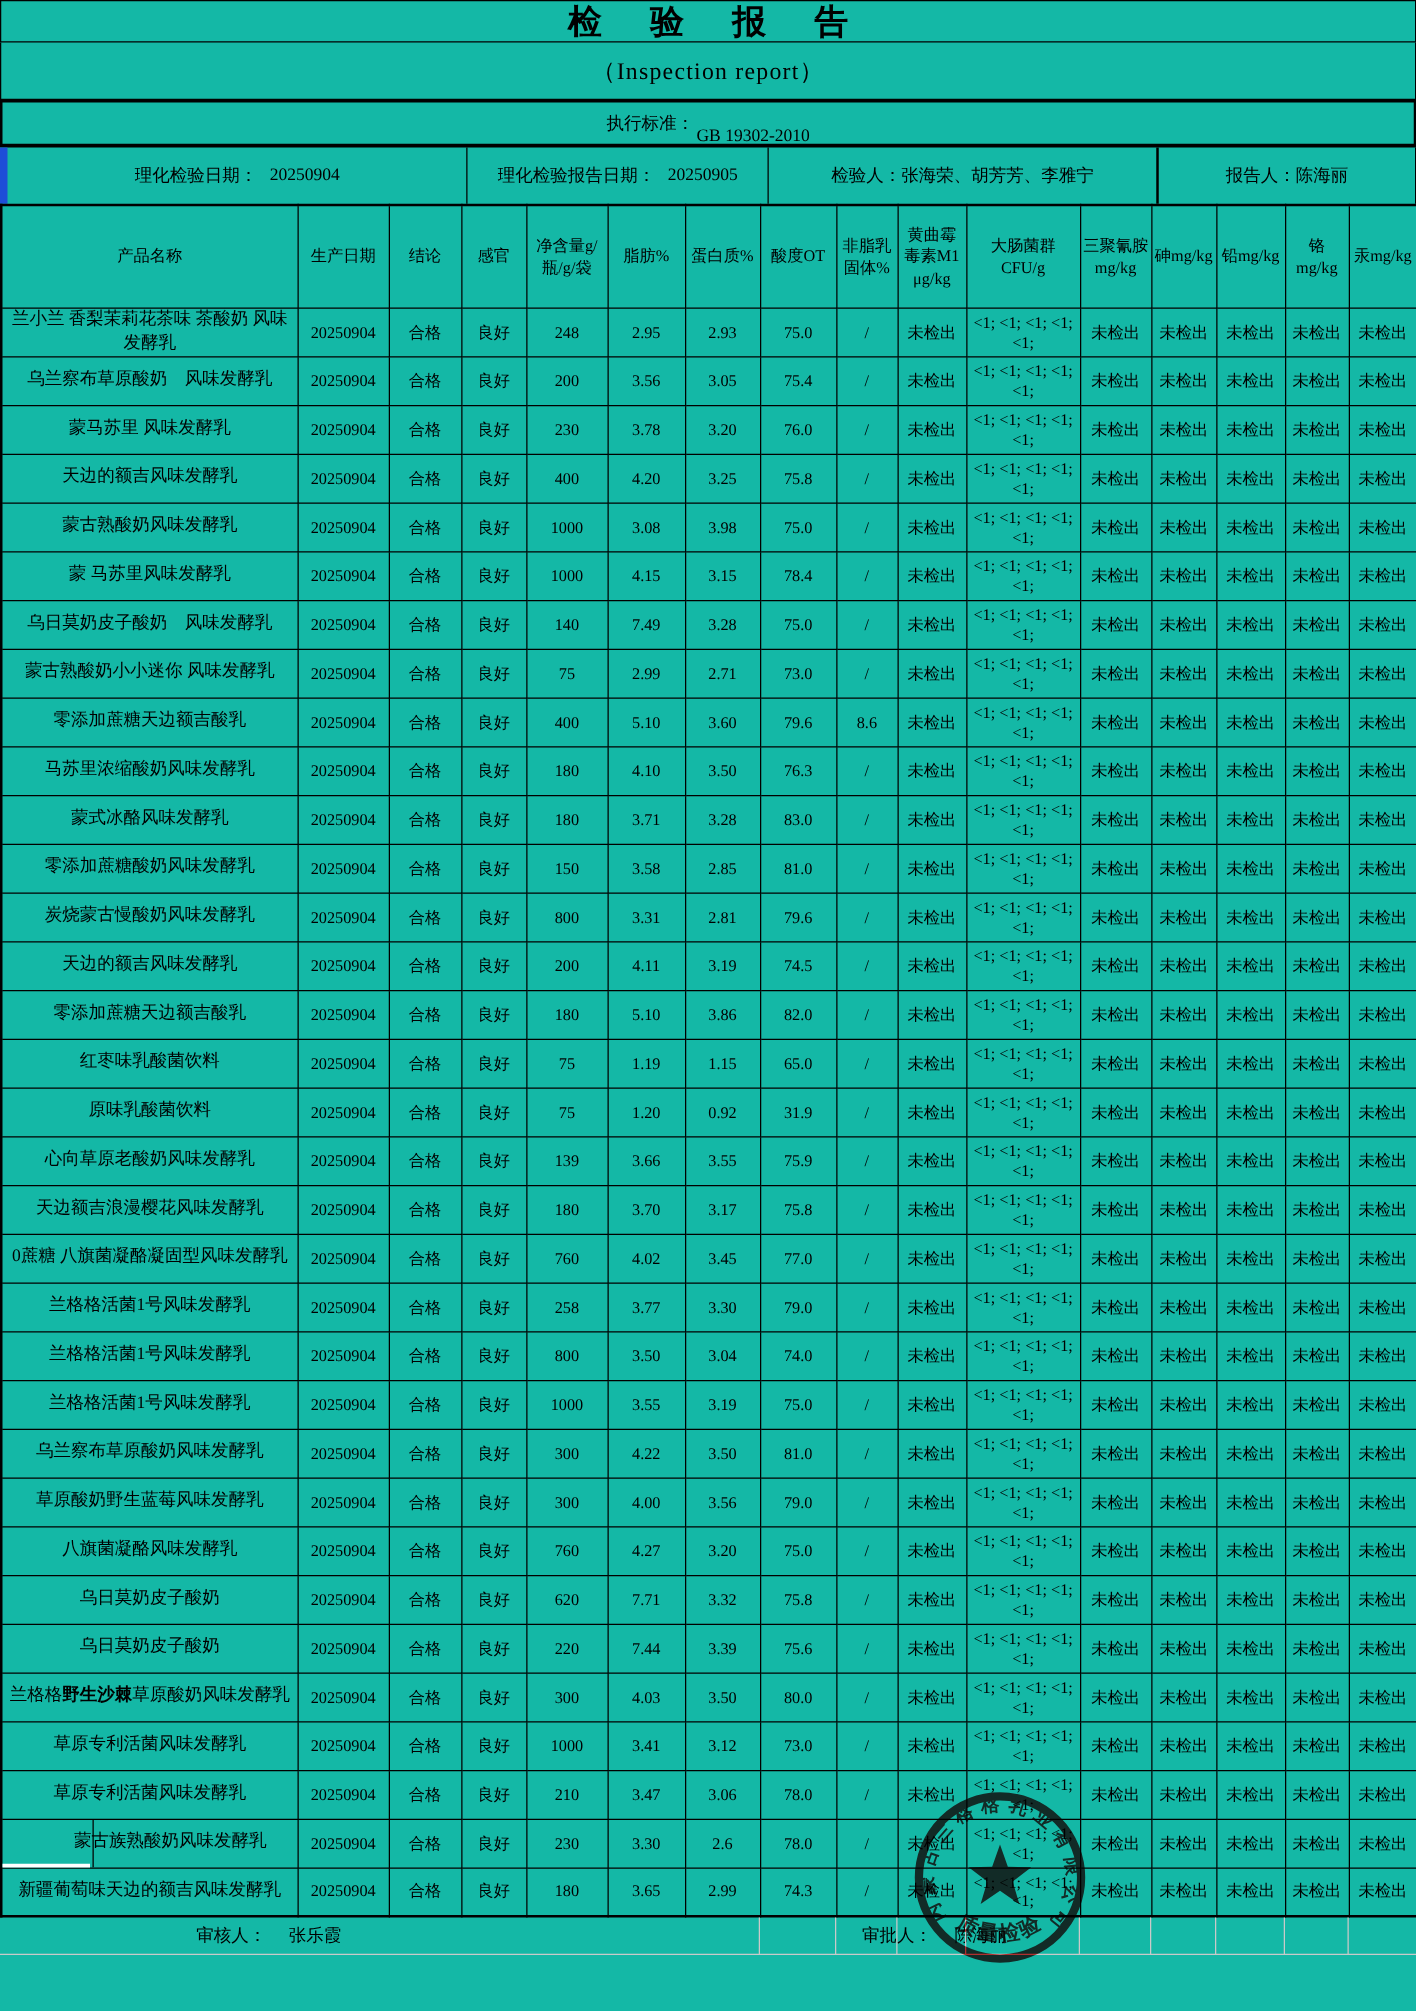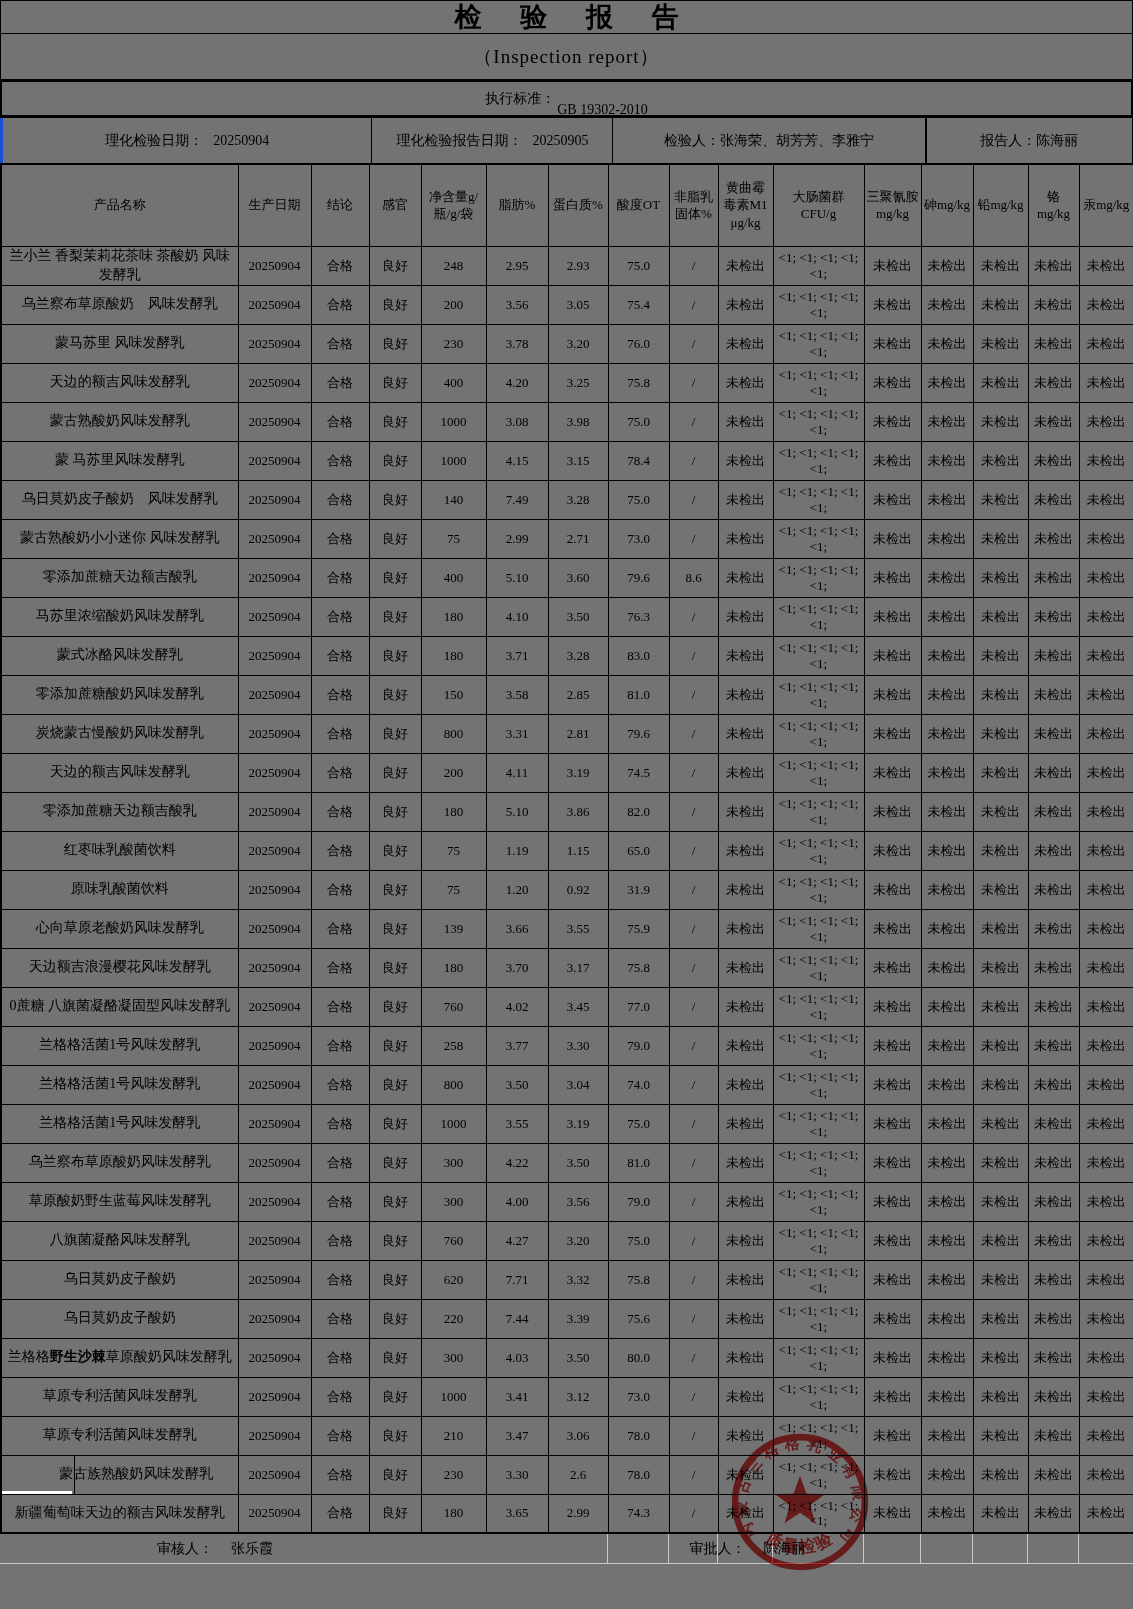--- a/index.html
+++ b/index.html
@@ -6,21 +6,21 @@
   html,body { background:#fff; }
   body {
     width: 1133px;
     font-family: "Liberation Serif", "DejaVu Serif", serif;
     color: #000;
   }
   .page {
     position: relative;
     width: 1133px;
     height: 1609px;
-    background: #737373;
+    background: #14b8a6;
     overflow: hidden;
   }
   
   .title-box {
     height: 34px;
     border: 1px solid #000;
     display: flex; align-items: center; justify-content: center;
     font-size: 27px;
     font-weight: 600;
     letter-spacing: 16px;
@@ -35,21 +35,21 @@
   }
   .std-box {
     height: 38px;
     border: 2px solid #000; border-bottom: 3px solid #000;
     display: flex; align-items: center; justify-content: center;
     font-size: 14px;
   }
   .std-box .val { margin-left: 2px; margin-top: 22px; }
   .info-row {
     height: 45px;
-    border-left: 3px solid #1d4ed8; border-right: 1px solid #000;
+    border-left: 6px solid #1d4ed8; border-right: 1px solid #000;
     display: flex;
     font-size: 14px;
   }
   .info-cell {
     display: flex; align-items: center; justify-content: center;
     height: 100%;
     border-right: 1px solid #000;
   }
   .info-cell:last-child { border-right: none; }
   .info-cell .val { margin-left: 10px; }

